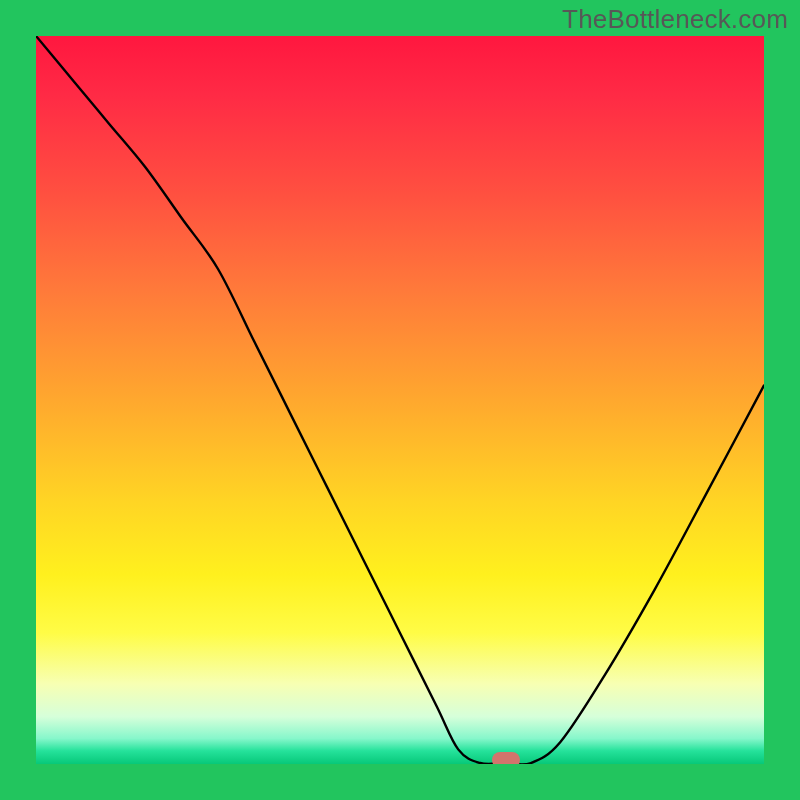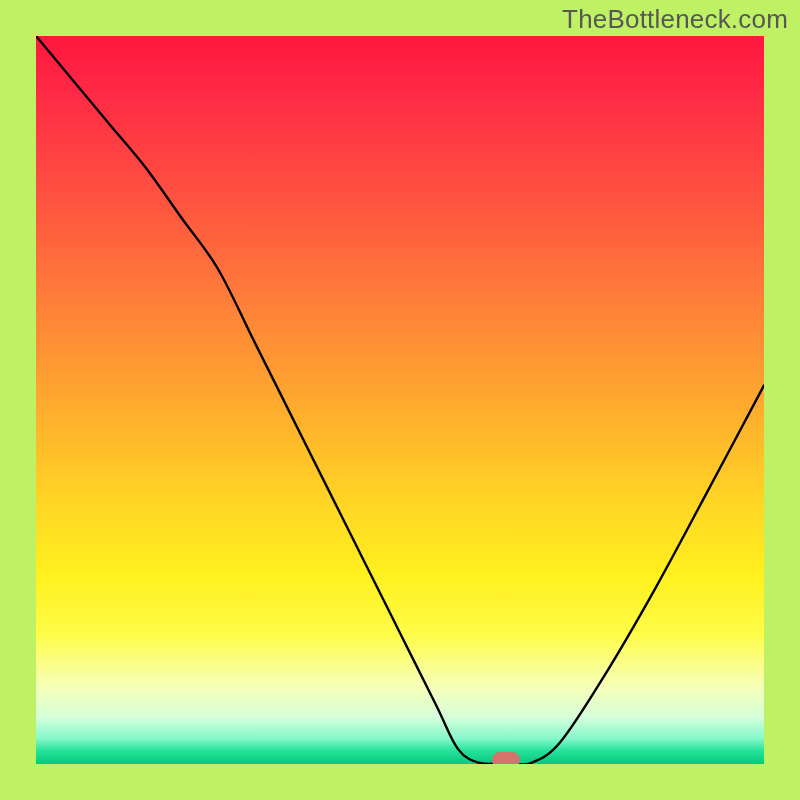--- a/index.html
+++ b/index.html
@@ -8,21 +8,21 @@
     width: 800px;
     height: 800px;
     background: #000;
     font-family: Arial, Helvetica, sans-serif;
     overflow: hidden;
   }
   .frame {
     position: relative;
     width: 800px;
     height: 800px;
-    background: #bef264;
+    background: #22c55e;
   }
   .watermark {
     position: absolute;
     top: 4px;
     right: 12px;
     color: #575757;
     font-size: 26px;
     font-weight: 500;
     letter-spacing: 0.2px;
     pointer-events: none;

